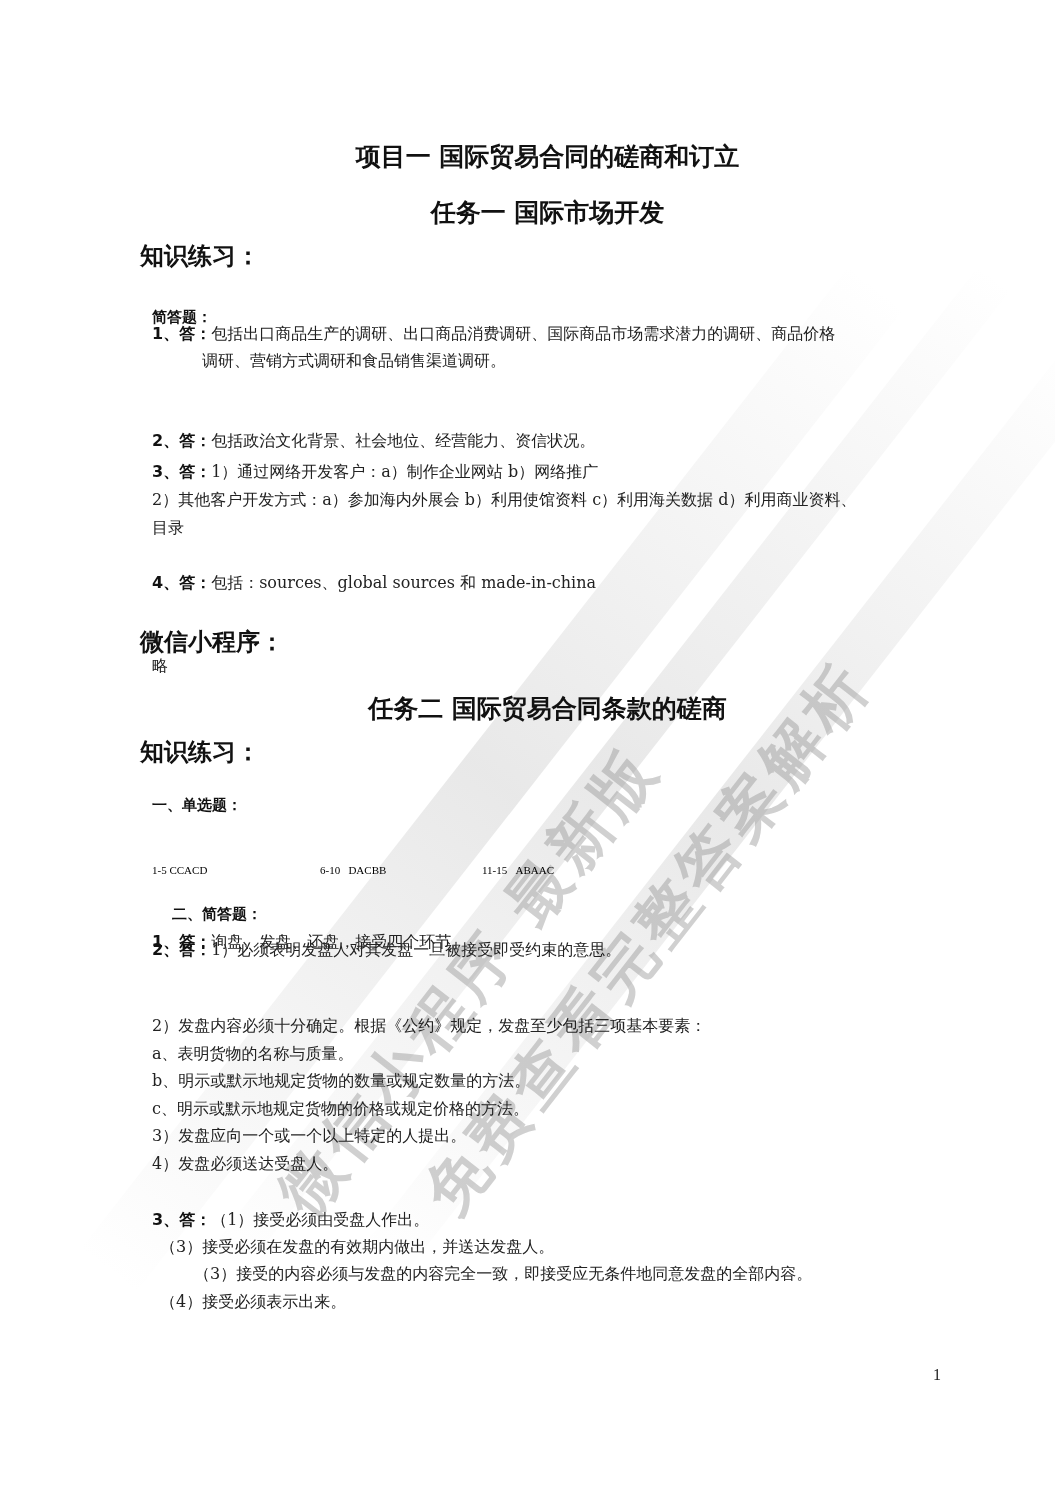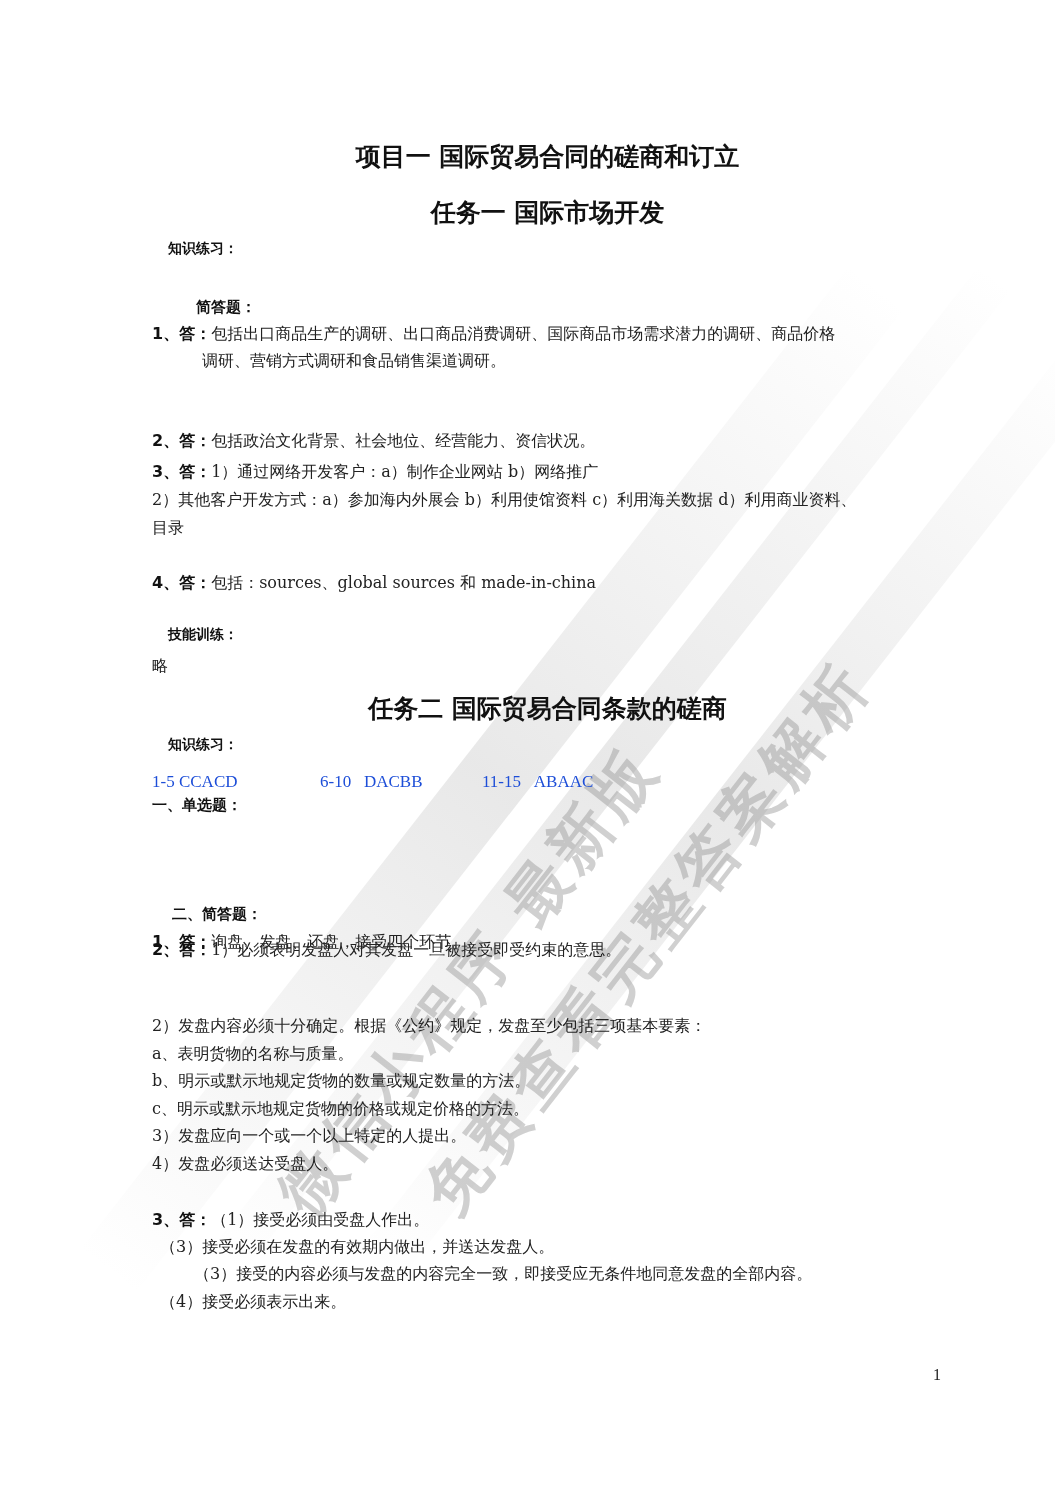--- a/index.html
+++ b/index.html
@@ -9,69 +9,69 @@
     .watermark { position: absolute; left: 120px; top: 250px; width: 900px; height: 1000px;
                  pointer-events: none; z-index: 0; }
     .wm-band { position: absolute; background: linear-gradient(90deg, rgba(200,200,200,0.0), rgba(190,190,190,0.35), rgba(200,200,200,0.0));
                transform-origin: left top; }
     .wm-text { position: absolute; font-family: "DejaVu Sans", sans-serif; font-weight: bold;
                color: rgba(150,150,150,0.45); transform: rotate(-52deg); transform-origin: left top;
                white-space: nowrap; letter-spacing: 6px; }
     .content { position: relative; z-index: 1; }
     .h1 { position: absolute; left: 0; width: 1095px; text-align: center; font-family: "DejaVu Sans", sans-serif;
           font-size: 25px; font-weight: bold; color: #111; }
-    .h-section { position: absolute; left: 168px; font-family: "DejaVu Sans", sans-serif; font-size: 14px; font-weight: bold; color: #111; }
+    .h-section { position: absolute; left: 140px; font-family: "DejaVu Sans", sans-serif; font-size: 24px; font-weight: bold; color: #111; }
     .h-sub { position: absolute; left: 152px; font-family: "DejaVu Sans", sans-serif; font-size: 15px; font-weight: bold; color: #111; }
     .line { position: absolute; left: 152px; font-size: 16px; line-height: 28px; white-space: nowrap; color: #222; }
     .line b { font-family: "DejaVu Sans", sans-serif; font-weight: bold; color: #111; }
     .indent { left: 182px; margin-left: 20px; }
     .indent2 { left: 160px; }
-    .mcq { position: absolute; top: 772px; font-family: "Liberation Serif", serif; font-size: 17px; color: #1d4ed8; }
+    .mcq { position: absolute; top: 864px; font-family: "Liberation Serif", serif; font-size: 11px; color: #000000; }
     .page-num { position: absolute; left: 933px; top: 1366px; font-family: "Liberation Serif", serif; font-size: 16px; color: #222; }
   </style>
 </head>
 <body>
 
 <div class="page">
 
   <div class="watermark">
     <div class="wm-band" style="left:-40px; top:1000px; width:1250px; height:70px; transform: rotate(-52deg);"></div>
     <div class="wm-band" style="left:90px; top:1000px; width:1250px; height:40px; transform: rotate(-52deg);"></div>
     <div class="wm-band" style="left:240px; top:1000px; width:1150px; height:50px; transform: rotate(-52deg);"></div>
     <div class="wm-text" style="left:140px; top:930px; font-size:62px;">微信小程序 最新版</div>
     <div class="wm-text" style="left:285px; top:930px; font-size:62px;">免费查看完整答案解析</div>
   </div>
 
   <div class="content">
     <div class="h1" style="top:140px;">项目一  国际贸易合同的磋商和订立</div>
     <div class="h1" style="top:196px;">任务一  国际市场开发</div>
 
     <div class="h-section" style="top:240px;">知识练习：</div>
-    <div class="h-sub" style="top:298px;margin-left:44px;">简答题：</div>
+    <div class="h-sub" style="top:308px;">简答题：</div>
 
     <div class="line" style="top:320px;">
       <b>1、</b><b>答：</b><span>包括出口商品生产的调研、出口商品消费调研、国际商品市场需求潜力的调研、商品价格</span>
     </div>
     <div class="line indent" style="top:347px;">调研、营销方式调研和食品销售渠道调研。</div>
 
     <div class="line" style="top:403px;margin-top:24px;">
       <b>2、</b><b>答：</b><span>包括政治文化背景、社会地位、经营能力、资信状况。</span>
     </div>
 
     <div class="line" style="top:458px;">
       <b>3、</b><b>答：</b><span>1）通过网络开发客户：a）制作企业网站 b）网络推广</span>
     </div>
     <div class="line" style="top:486px;">2）其他客户开发方式：a）参加海内外展会 b）利用使馆资料 c）利用海关数据 d）利用商业资料、</div>
     <div class="line" style="top:514px;">目录</div>
 
     <div class="line" style="top:569px;">
       <b>4、</b><b>答：</b><span>包括：sources、global sources 和 made-in-china</span>
     </div>
 
-    <div class="h-section" style="top:626px;">技能训练：</div>
+    <div class="h-section" style="top:626px;">微信小程序：</div>
     <div class="line" style="top:652px;">略</div>
 
     <div class="h1" style="top:692px;">任务二  国际贸易合同条款的磋商</div>
     <div class="h-section" style="top:736px;">知识练习：</div>
 
     <div class="h-sub" style="top:796px;">一、单选题：</div>
     <div class="mcq" style="left:152px;">
       <span>1-5</span> <span>CCACD</span>
     </div>
     <div class="mcq" style="left:320px;">

